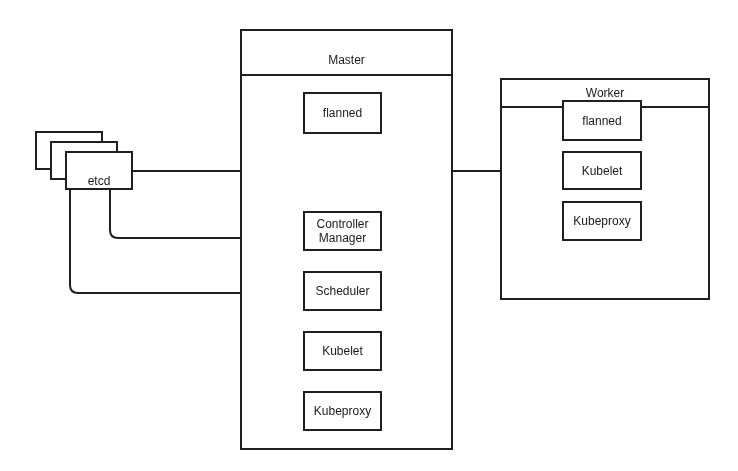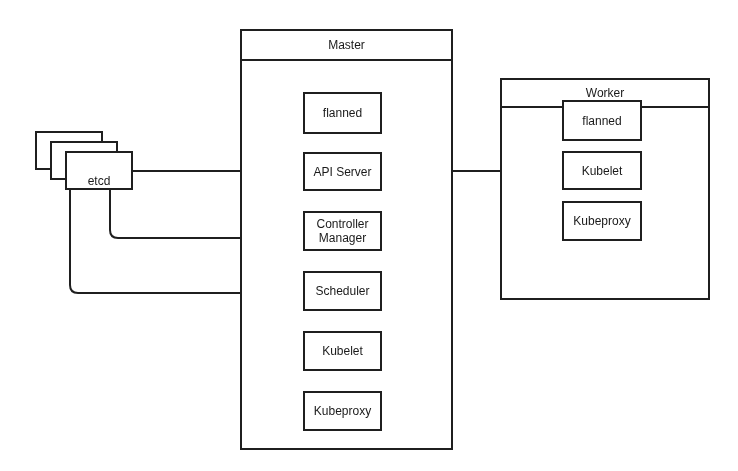--- a/index.html
+++ b/index.html
@@ -79,32 +79,29 @@
     <path class="edge-path" d="M 133 171 L 303 171"></path>
 
     <path class="edge-path" d="M 110 190 L 110 230 Q 110 238 118 238 L 303 238"></path>
 
     <path class="edge-path" d="M 70 190 L 70 285 Q 70 293 78 293 L 303 293"></path>
 
     <path class="edge-path" d="M 382 171 L 562 171"></path>
   </svg>
 
   <div class="container-box" style="left:240px; top:29px; width:213px; height:421px;">
-    <div class="container-title" style="height:30px;">
+    <div class="container-title" style="height:30px;margin-top:15px;">
       <span>Master</span>
     </div>
   </div>
 
   <div class="node-box" style="left:303px; top:92px; width:79px; height:42px;">
     <span>flanned</span>
   </div>
 
-  <div class="node-box" style="left:303px; top:152px; width:79px; height:39px;">
-    <span>API Server</span>
-  </div>
 
   <div class="node-box label-two-line" style="left:303px; top:211px; width:79px; height:40px;">
     <span>Controller
 Manager</span>
   </div>
 
   <div class="node-box" style="left:303px; top:271px; width:79px; height:40px;">
     <span>Scheduler</span>
   </div>
 

